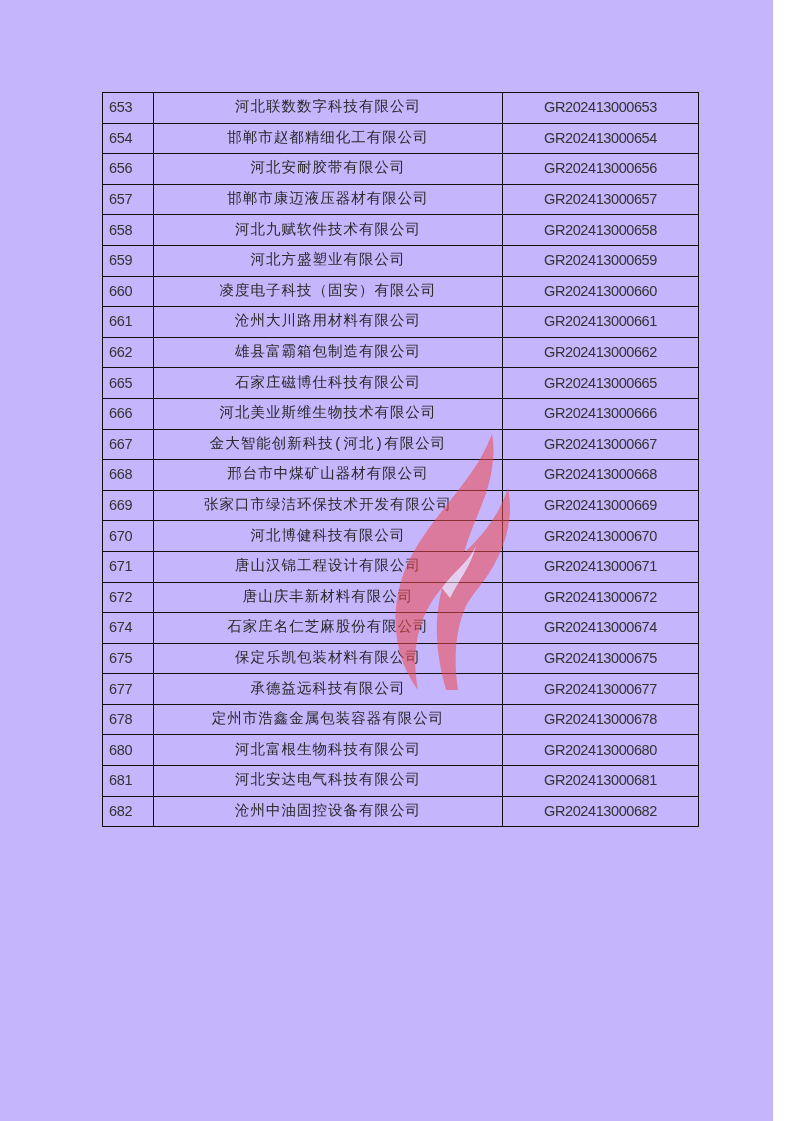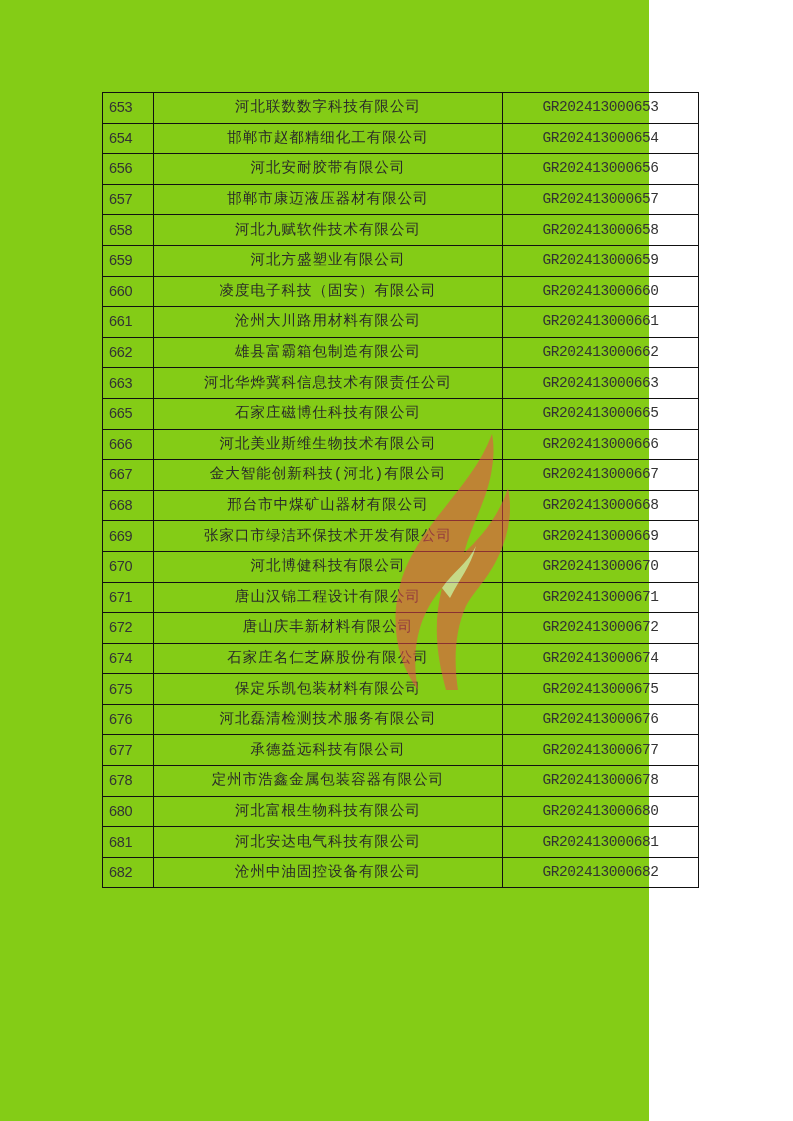--- a/index.html
+++ b/index.html
@@ -11,23 +11,23 @@
       width: 793px;
       height: 1121px;
       position: relative;
       overflow: hidden;
       font-family: "DejaVu Serif", "Liberation Serif", serif;
       color: #222;
     }
     .page {
       position: absolute;
       left: 0; top: 0;
-      width: 649px;
+      width: 773px;
       height: 1121px;
-      background: #84cc16;
+      background: #c4b5fd;
     }
     .watermark {
       position: absolute;
       left: 380px;
       top: 428px;
       width: 140px;
       height: 270px;
       opacity: 0.55;
       pointer-events: none;
       z-index: 2;
@@ -63,21 +63,21 @@
       width: 348px;
       text-align: center;
       font-family: Liberation Mono, monospace;
       font-size: 14.5px;
       letter-spacing: 1px;
       color: #2a2a2a;
     }
     td.col-code {
       width: 195px;
       text-align: center;
-      font-family: Liberation Mono, monospace;
+      font-family: Liberation Sans, sans-serif;
       font-size: 14px;
       letter-spacing: -0.4px;
       color: #333;
     }
   </style>
 </head>
 <body>
 
 <div class="page">
 
@@ -123,25 +123,20 @@
           <td class="col-no">661</td>
           <td class="col-name">沧州大川路用材料有限公司</td>
           <td class="col-code">GR202413000661</td>
         </tr>
         <tr>
           <td class="col-no">662</td>
           <td class="col-name">雄县富霸箱包制造有限公司</td>
           <td class="col-code">GR202413000662</td>
         </tr>
         <tr>
-          <td class="col-no">663</td>
-          <td class="col-name">河北华烨冀科信息技术有限责任公司</td>
-          <td class="col-code">GR202413000663</td>
-        </tr>
-        <tr>
           <td class="col-no">665</td>
           <td class="col-name">石家庄磁博仕科技有限公司</td>
           <td class="col-code">GR202413000665</td>
         </tr>
         <tr>
           <td class="col-no">666</td>
           <td class="col-name">河北美业斯维生物技术有限公司</td>
           <td class="col-code">GR202413000666</td>
         </tr>
         <tr>
@@ -176,25 +171,20 @@
         </tr>
         <tr>
           <td class="col-no">674</td>
           <td class="col-name">石家庄名仁芝麻股份有限公司</td>
           <td class="col-code">GR202413000674</td>
         </tr>
         <tr>
           <td class="col-no">675</td>
           <td class="col-name">保定乐凯包装材料有限公司</td>
           <td class="col-code">GR202413000675</td>
-        </tr>
-        <tr>
-          <td class="col-no">676</td>
-          <td class="col-name">河北磊清检测技术服务有限公司</td>
-          <td class="col-code">GR202413000676</td>
         </tr>
         <tr>
           <td class="col-no">677</td>
           <td class="col-name">承德益远科技有限公司</td>
           <td class="col-code">GR202413000677</td>
         </tr>
         <tr>
           <td class="col-no">678</td>
           <td class="col-name">定州市浩鑫金属包装容器有限公司</td>
           <td class="col-code">GR202413000678</td>

